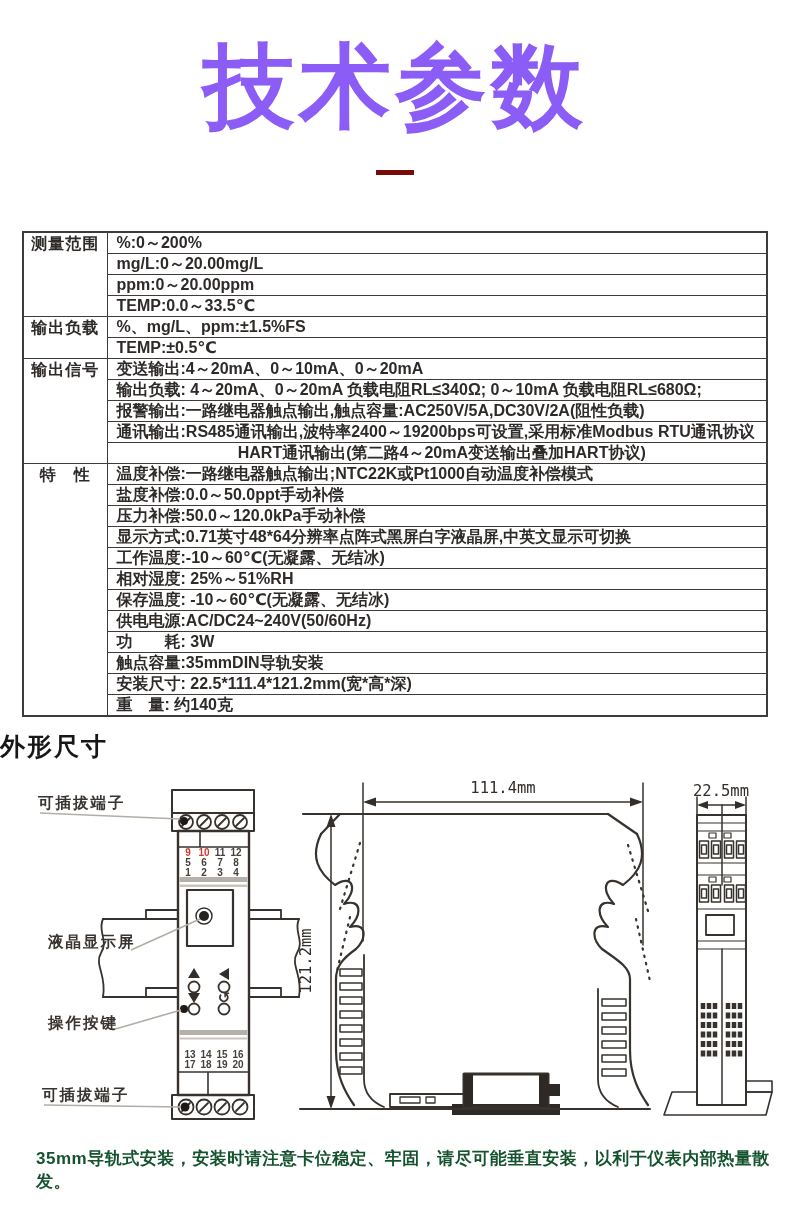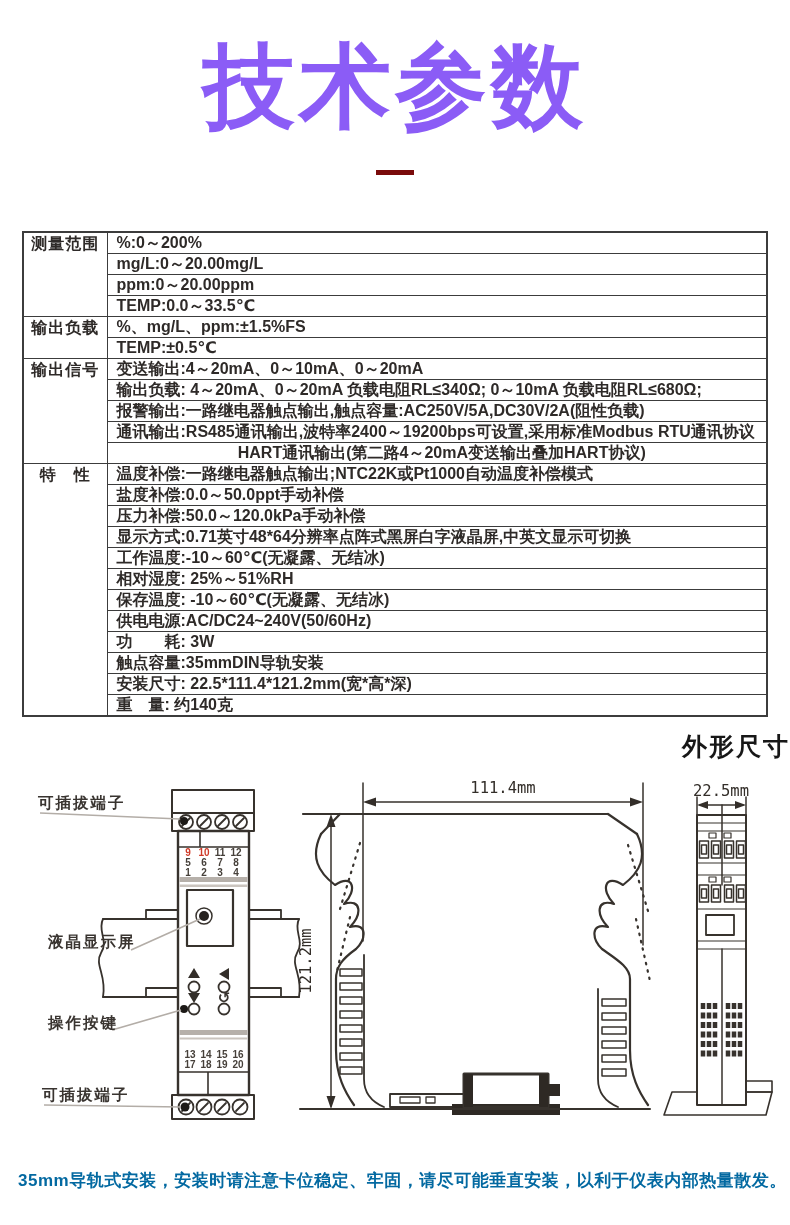--- a/index.html
+++ b/index.html
@@ -29,37 +29,37 @@
     height:20px; line-height:20px;
     padding:0 2px 0 9px; white-space:nowrap; overflow:hidden;margin-left:26px;
   }
   table.spec td.cat {
     width:84px; text-align:center; vertical-align:top;
     padding:1px 0 0 0; letter-spacing:1px;
   }
   table.spec td.center { text-align:center; padding-left:12px; }
 
   h2.dim-title {
-    margin:13px 0 0 12px; text-align:right;
+    margin:13px 0 0 0; text-align:left;
     font-size:25px; font-weight:700; letter-spacing:2px; color:#171717;
   }
 
   svg.drawing { display:block; margin:0; }
   svg text {
     font-family:"Liberation Sans","DejaVu Sans",sans-serif;
     fill:#393430;
   }
   svg text.dim { font-family:"DejaVu Sans Mono","Liberation Mono",monospace; font-size:15.5px; fill:#332e29; }
   svg text.lbl { font-size:15.5px; font-weight:700; letter-spacing:2px; }
   svg text.tn  { font-size:10px; font-weight:700; fill:#46403a; text-anchor:middle; }
   svg text.tn-red { fill:#cf3a27; }
 
   p.footer-note {
-    margin:22px 0 0 0; padding-left:18px;
-    font-size:17px; font-weight:600; color:#0369a1; letter-spacing:0.5px;
+    margin:0 0 0 0; padding-left:36px;
+    font-size:17px; font-weight:600; color:#14532d; letter-spacing:0.5px;
   }
 </style>
 </head>
 <body>
 
 <div class="page">
 
   <h1 class="main-title">技术参数</h1>
   <div class="title-dash"></div>
 

